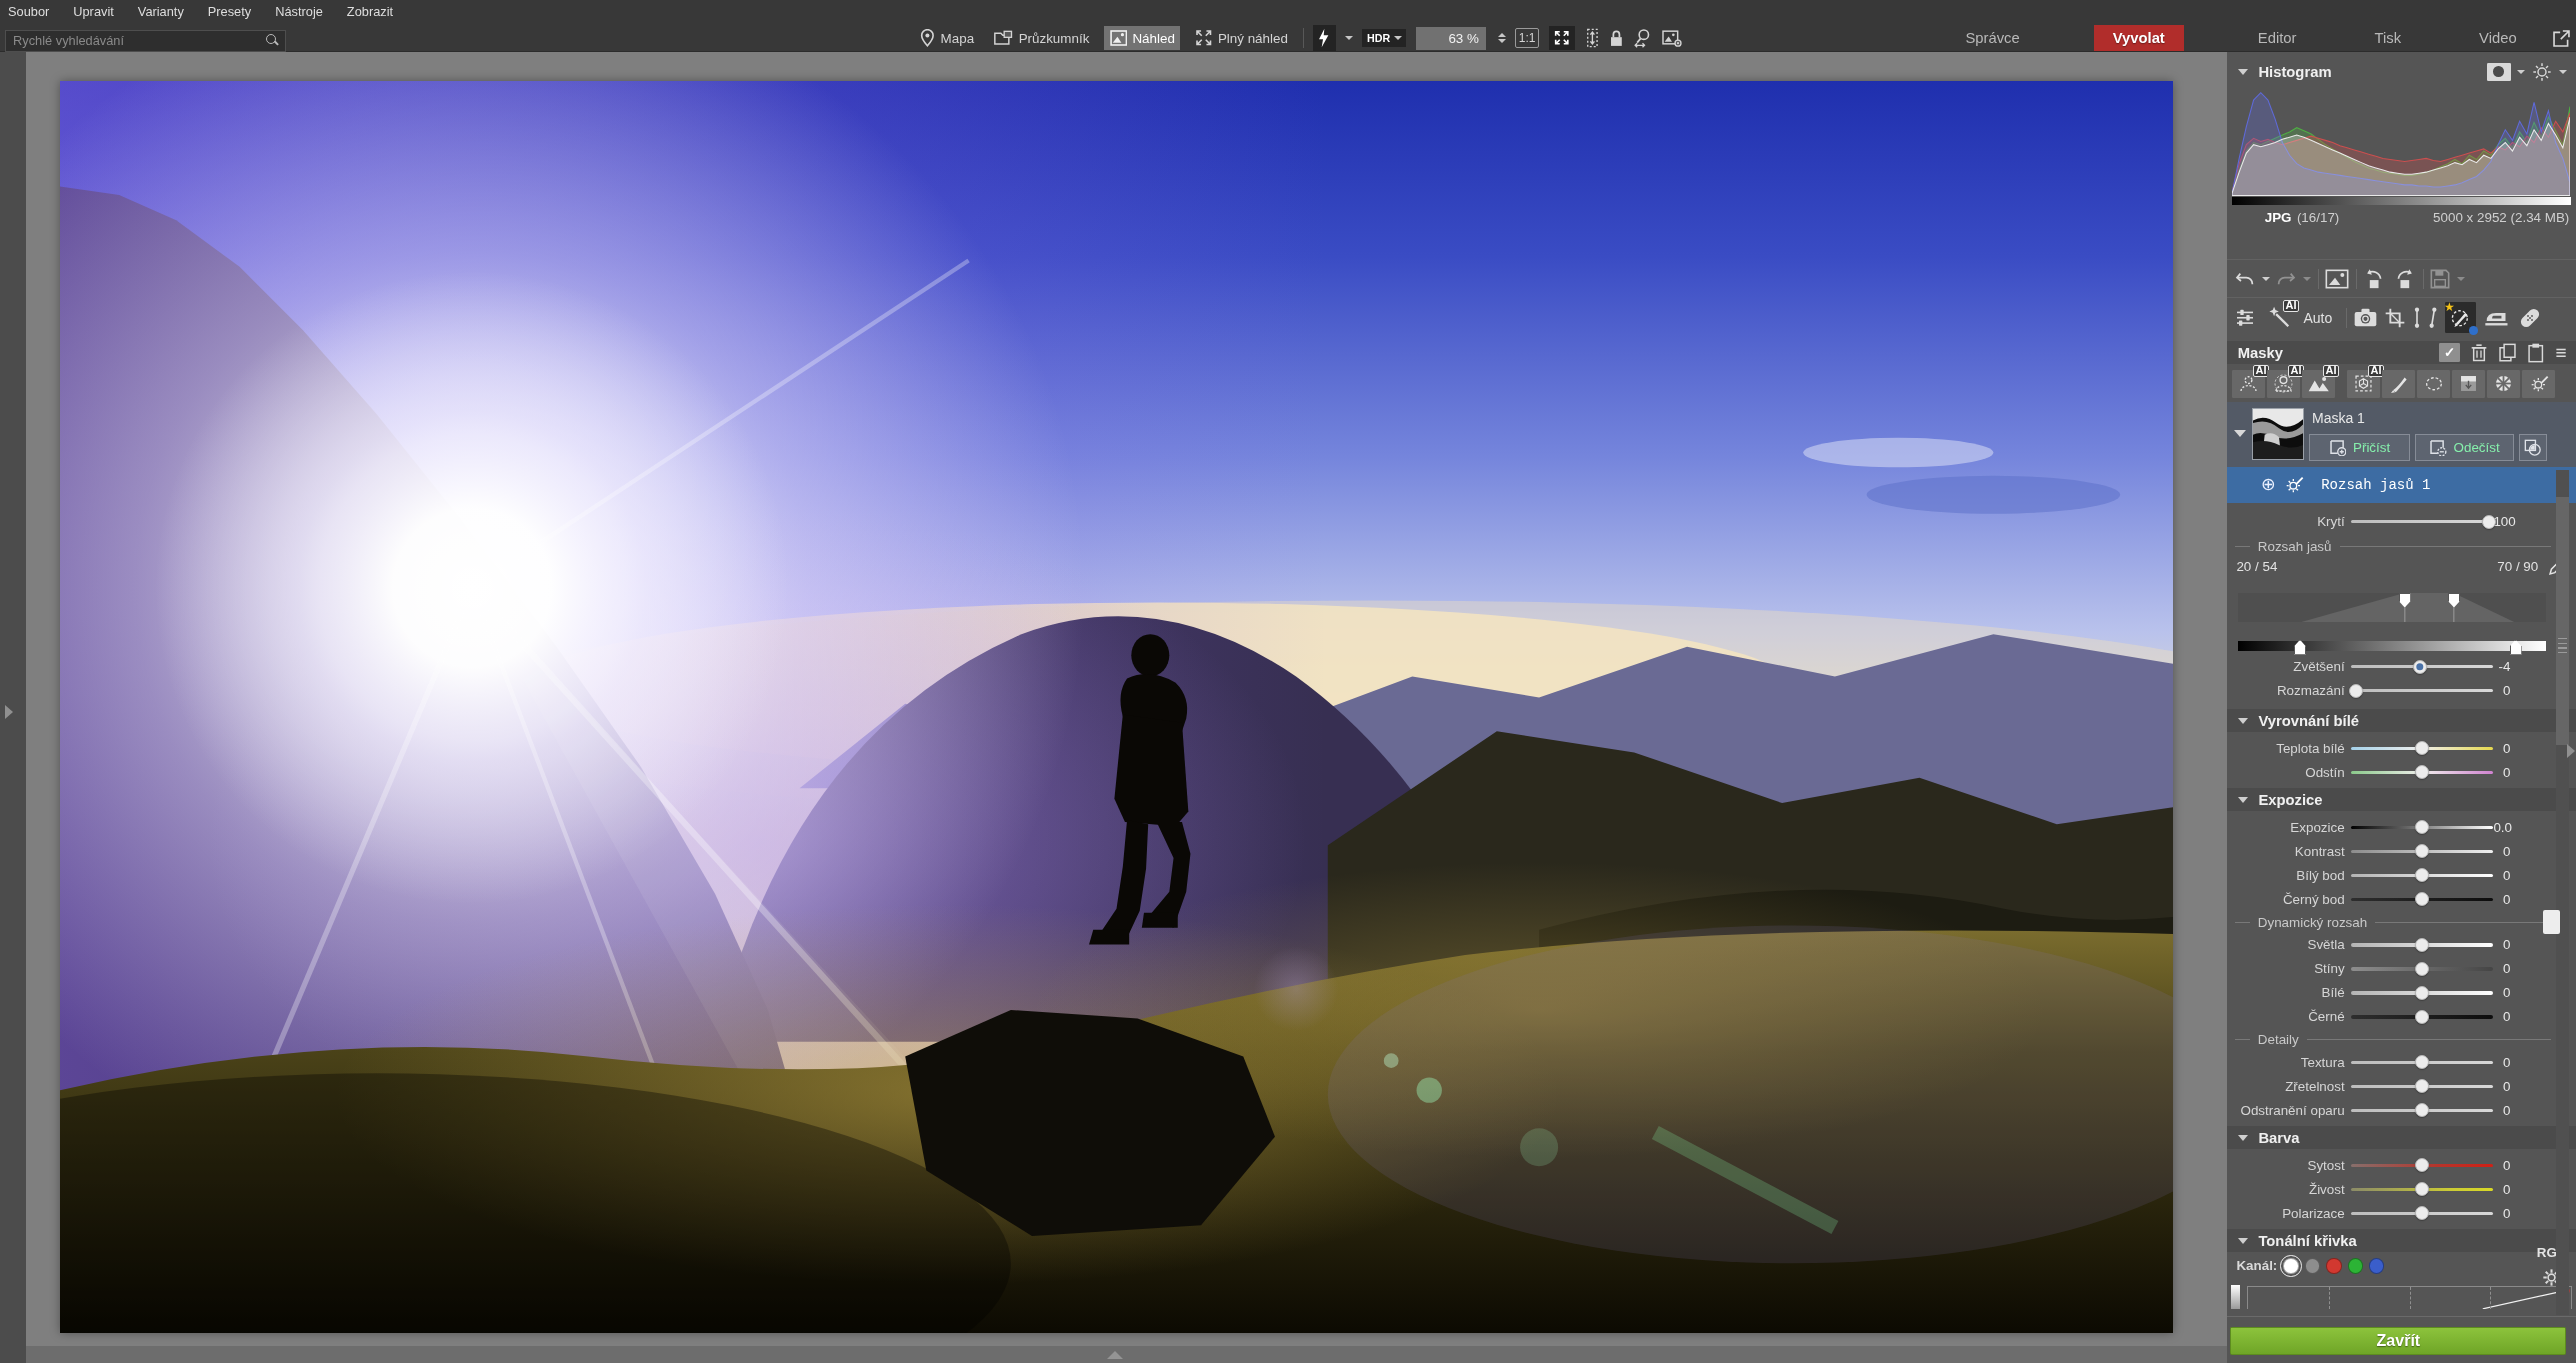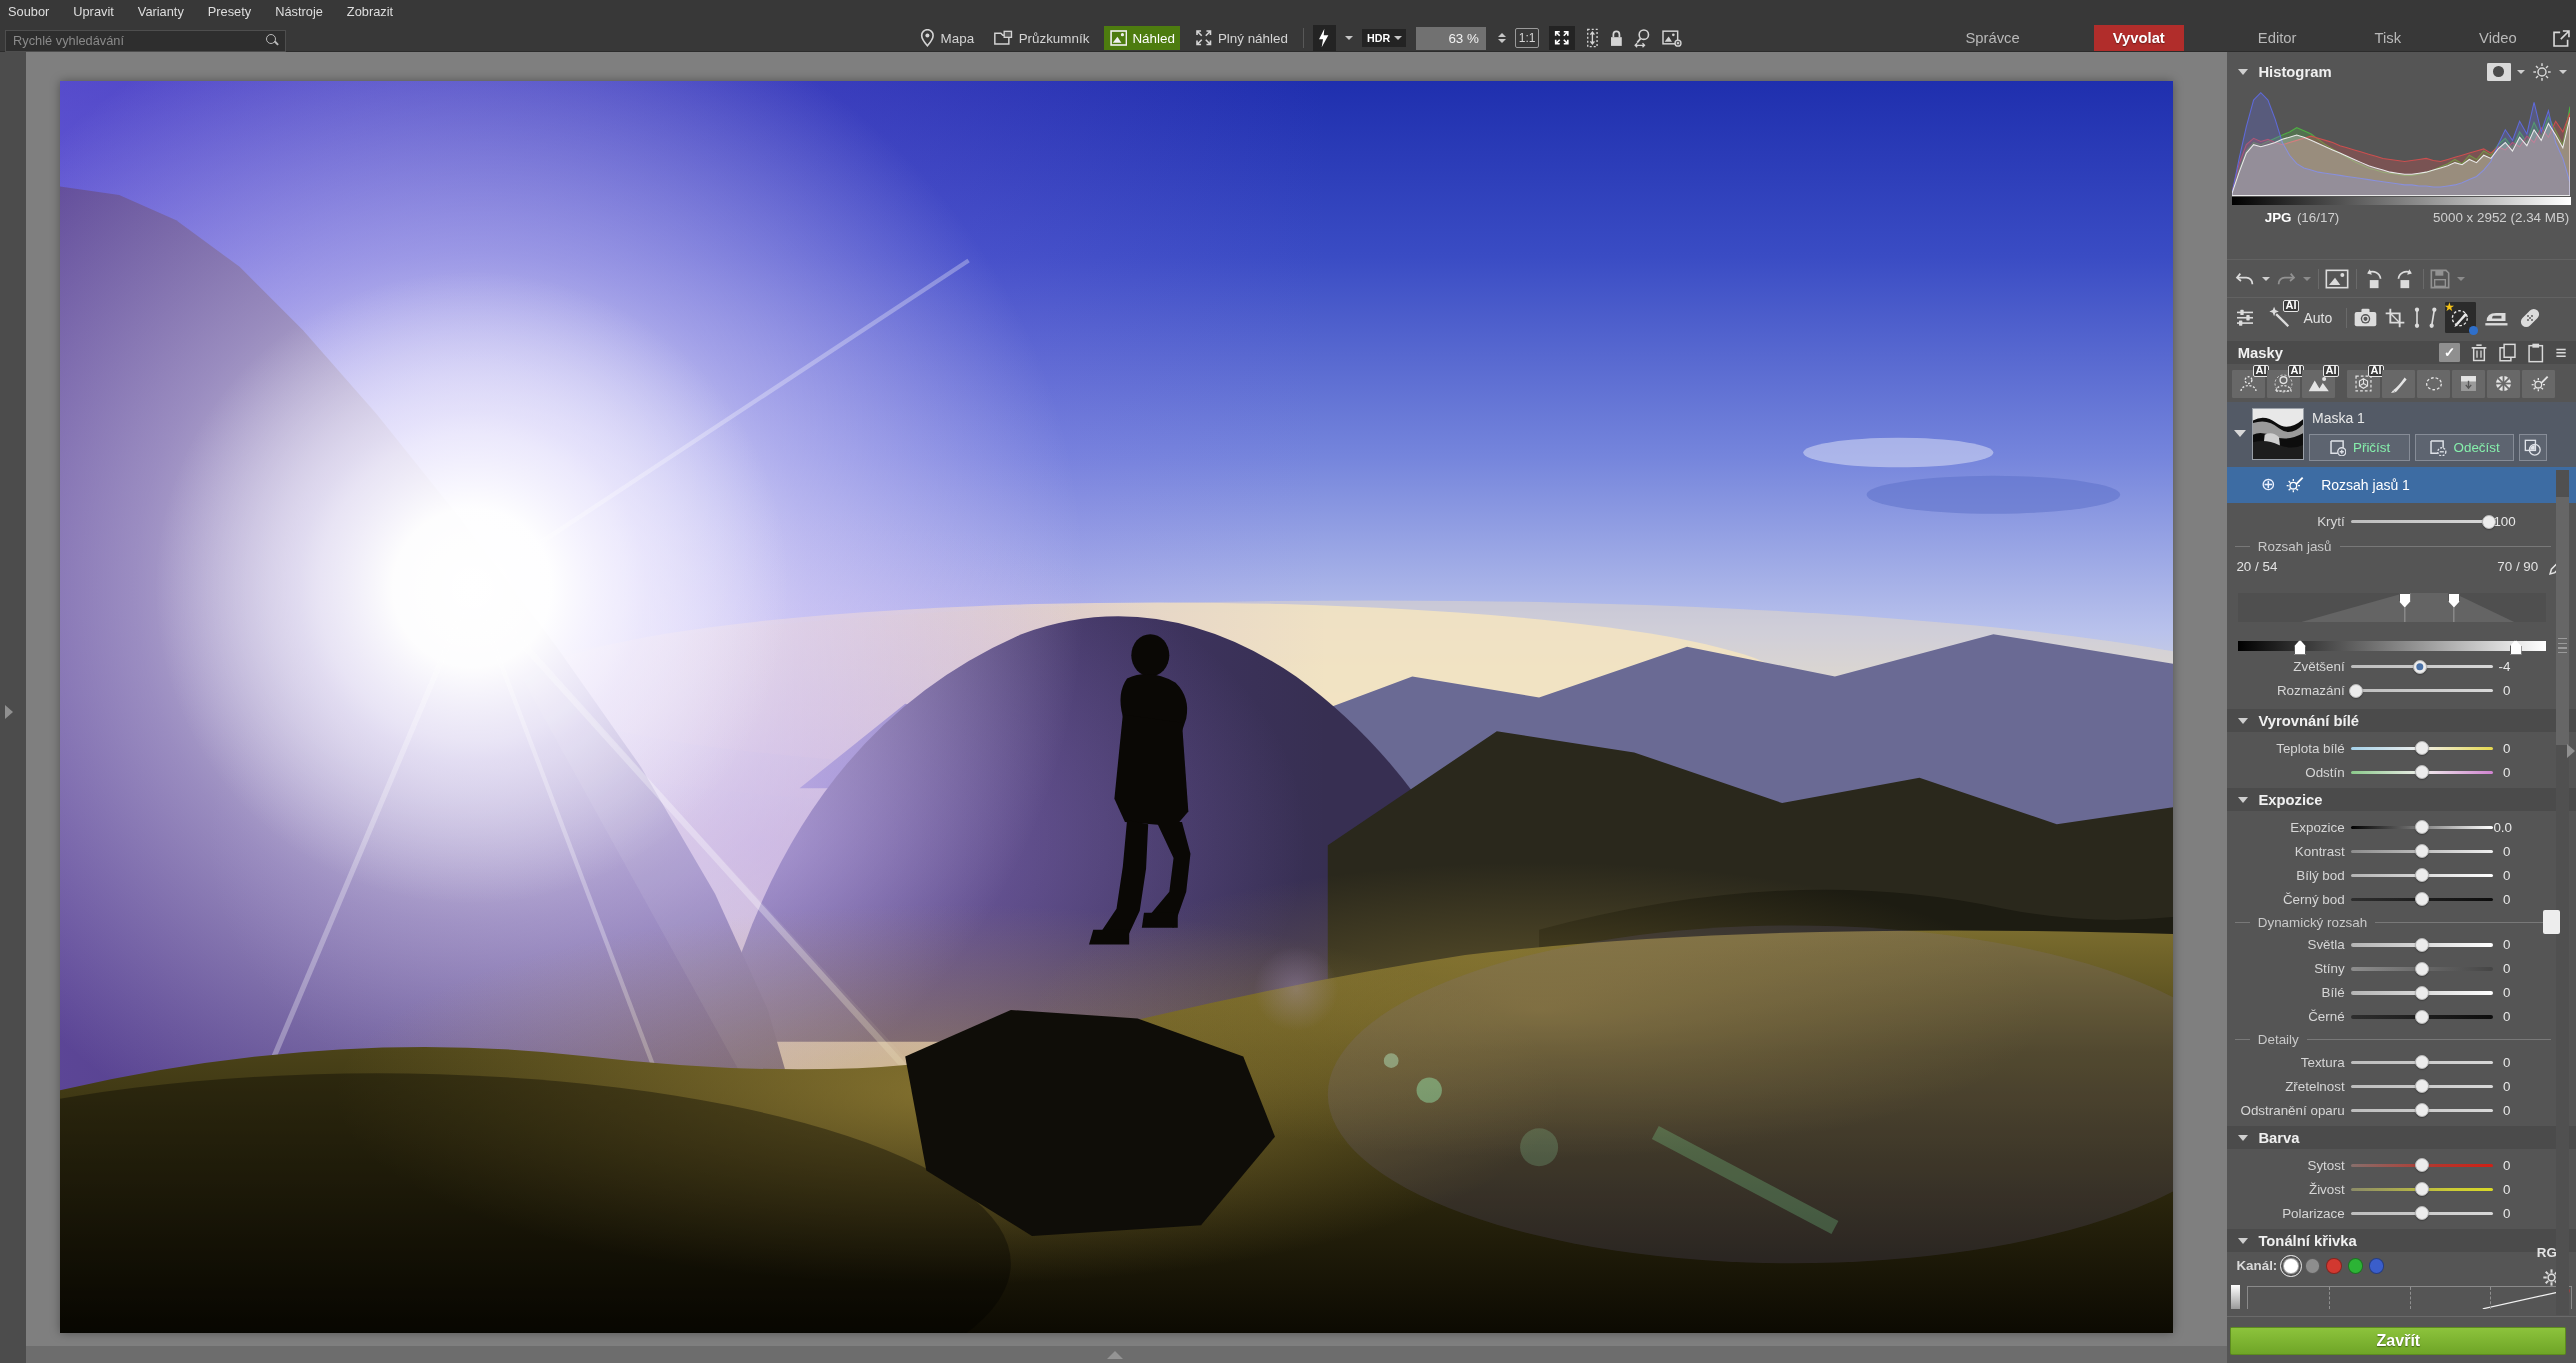--- a/index.html
+++ b/index.html
@@ -14,21 +14,21 @@
   #menubar span { cursor:default; padding:1.3px 0; }
   #search-wrap { position:absolute; left:5.4px; top:29.5px; width:281px; height:22px; background:#2e2e2e; border:0.7px solid #4e4e4e; display:flex; align-items:center; }
   #search-wrap input { flex:1; background:transparent; border:none; outline:none; color:#c8c8c8; font-size:12.8px; padding:0 6.7px; font-family:inherit; }
   #search-wrap input::placeholder { color:#8a8a8a; }
   .mag { width:13.4px; height:13.4px; margin-right:6.7px; position:relative; flex:none; }
   .mag::before{content:"";position:absolute;left:0.7px;top:0.7px;width:8px;height:8px;border:1.7px solid #b9b9b9;border-radius:50%;}
   .mag::after{content:"";position:absolute;left:8.7px;top:8.7px;width:4.7px;height:1.7px;background:#b9b9b9;transform:rotate(45deg);}
 
   #viewbar { position:absolute; left:915px; top:24px; height:28px; display:flex; align-items:center; gap:9.4px; color:#d4d4d4; }
   .vb-item { display:flex; align-items:center; gap:5.4px; padding:4px 5.4px; font-size:13.4px; white-space:nowrap; }
-  .vb-item.active { background:#4d7c0f; color:#fff; }
+  .vb-item.active { background:#737373; color:#fff; }
   .vb-box { background:#232323; padding:3.4px 4.7px; display:flex; align-items:center; gap:3.4px; }
   .vb-sep { width:0.7px; height:20px; background:#585858; }
   .caret { width:0;height:0;border-left:4px solid transparent;border-right:4px solid transparent;border-top:4.7px solid #c7c7c7; display:inline-block;}
   #zoom-field { background:#717171; color:#f2f2f2; width:70px; height:23px; display:flex; align-items:center; justify-content:flex-end; padding-right:6.7px; font-size:13.4px;}
   .spin { display:flex; flex-direction:column; gap:2.7px; margin-left:2.7px;}
   .spin i { width:0;height:0;border-left:4px solid transparent;border-right:4px solid transparent; display:block;}
   .spin .up{ border-bottom:4.7px solid #c7c7c7;} .spin .dn{ border-top:4.7px solid #c7c7c7;}
   .ratio { border:0; background:transparent; color:#d4d4d4; font-size:12px; border:1px solid #9a9a9a; padding:2px 2.7px; border-radius:2px;}
 
   #modules { position:absolute; right:5.4px; top:24px; height:28px; display:flex; align-items:center; gap:31px; font-size:14.8px; color:#b9b9b9; }
@@ -82,21 +82,21 @@
   #mask-thumb svg{display:block;width:100%;height:100%;}
   #mask-name { position:absolute; left:85px; top:8px; font-size:14px; color:#e8e8e8; }
   .mask-btn { position:absolute; top:32px; height:27px; background:#5d6470; border:0.7px solid #868c97; color:#86efac; display:flex; align-items:center; justify-content:center; gap:6.7px; font-size:13.4px; }
   #btn-add { left:82px; width:101px; }
   #btn-sub { left:188px; width:99px; }
   #btn-intersect { left:292px; width:27.5px; }
 
   #adj-selected { height:36px; background:#3d6ca3; display:flex; align-items:center; color:#fff; font-size:14px; }
   #adj-selected .plus { margin-left:34px; font-size:17.5px; color:#eaf0ff;}
   #adj-selected .lum { margin-left:8px; }
-  #adj-selected .name { margin-left:17.5px; }
+  #adj-selected .name { margin-left:17.5px;font-family:Liberation Mono, monospace; }
 
   .srow { display:flex; align-items:center; height:24px; padding-left:6.7px; }
   .srow .slabel { width:111px; text-align:right; color:#d6d6d6; font-size:13.4px; flex:none; margin-right:6.7px; white-space:nowrap;}
   .strack { position:relative; width:142px; height:3.4px; border-radius:2px; background:#c9c9c9; flex:none; }
   .shandle { position:absolute; top:50%; transform:translate(-50%,-50%); width:14px; height:14px; border-radius:50%; background:#ececec; border:0.7px solid #b5b5b5; box-shadow:0 0.7px 1.3px rgba(0,0,0,.35);}
   .shandle.blue::after { content:""; position:absolute; left:50%; top:50%; transform:translate(-50%,-50%); width:7.4px; height:7.4px; border-radius:50%; background:#4a72a8; }
   .sval { width:82px; text-align:right; padding-right:65px; color:#e8e8e8; font-size:13.4px; flex:none;}
   .track-plain { background:linear-gradient(90deg,#bdbdbd,#d8d8d8); }
   .track-bw { background:linear-gradient(90deg,#000,#fff); }
   .track-light { background:linear-gradient(90deg,#b4b4b4,#fff); }

